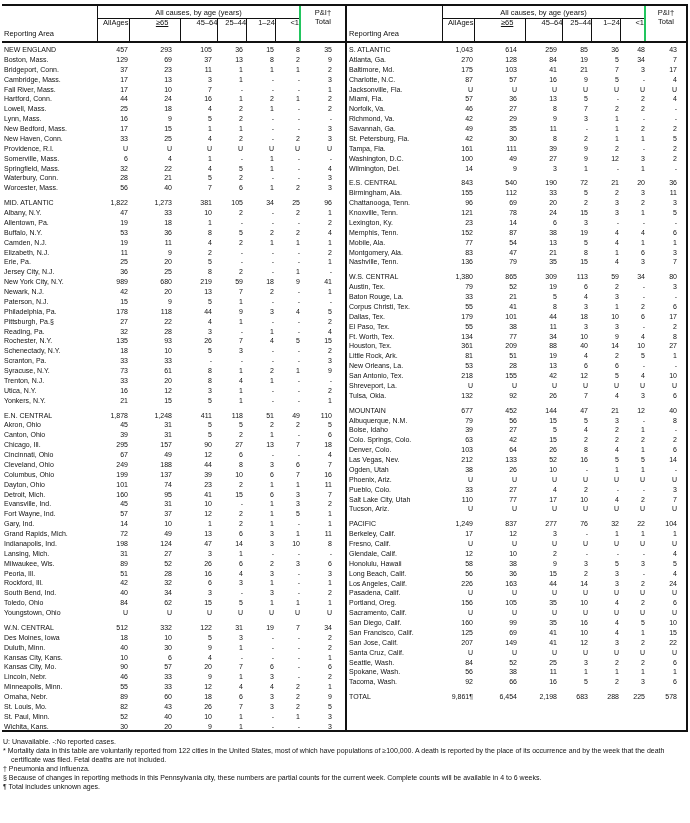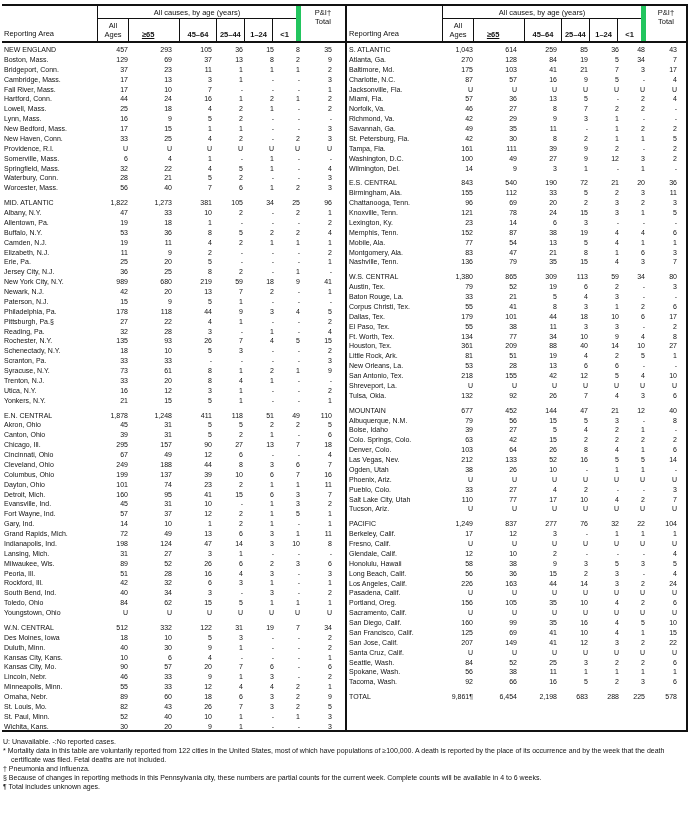--- a/index.html
+++ b/index.html
@@ -24,31 +24,31 @@
   .half { width:343px; }
   .half.right { border-left:2px solid #111; border-right:2px solid #111; }
 
   
   .half-head { display:flex; height:37px; border-bottom:2px solid #111; }
   .ra-cell {
     width:95px; font-size:7.5px; display:flex; align-items:flex-end;
     padding:0 0 3px 2px;
     text-align:right;
   }
-  .age-block { border-left:1px solid #111; border-right:5px solid #22c55e; width:204px; }
+  .age-block { border-left:1px solid #111; border-right:2px solid #22c55e; width:204px; }
   .group-label {
     font-size:7.5px; text-align:center; height:13px; line-height:13px;
     border-bottom:1px solid #111; white-space:nowrap; overflow:hidden;
   }
   .col-labels { display:flex; height:22px; }
   .col-labels .hc {
-    font-size:7.5px; text-align:center; display:flex; flex-direction:column;
+    font-size:7.5px; text-align:center; display:flex; flex-direction:row;
     justify-content:flex-end; padding-bottom:2px; line-height:8.5px;
   }
-  .col-labels .hc + .hc { border-left:1px solid #111;font-weight:bold; }
+  .col-labels .hc + .hc { border-left:1px solid #111; }
   .pi-cell {
     flex:1; font-size:7.5px; text-align:center; display:flex; flex-direction:column;
     justify-content:flex-end; padding-bottom:15px; line-height:8.5px;
   }
   .hw0 { width:33px; } .hw1 { width:43px; } .hw2 { width:40px;margin-left:12px; }
   .hw3 { width:31px; } .hw4 { width:31px; } .hw5 { width:26px; }
   .ge { text-decoration:underline; }
 
   
   .half-body { height:687px; padding-top:2px; overflow:hidden; }

